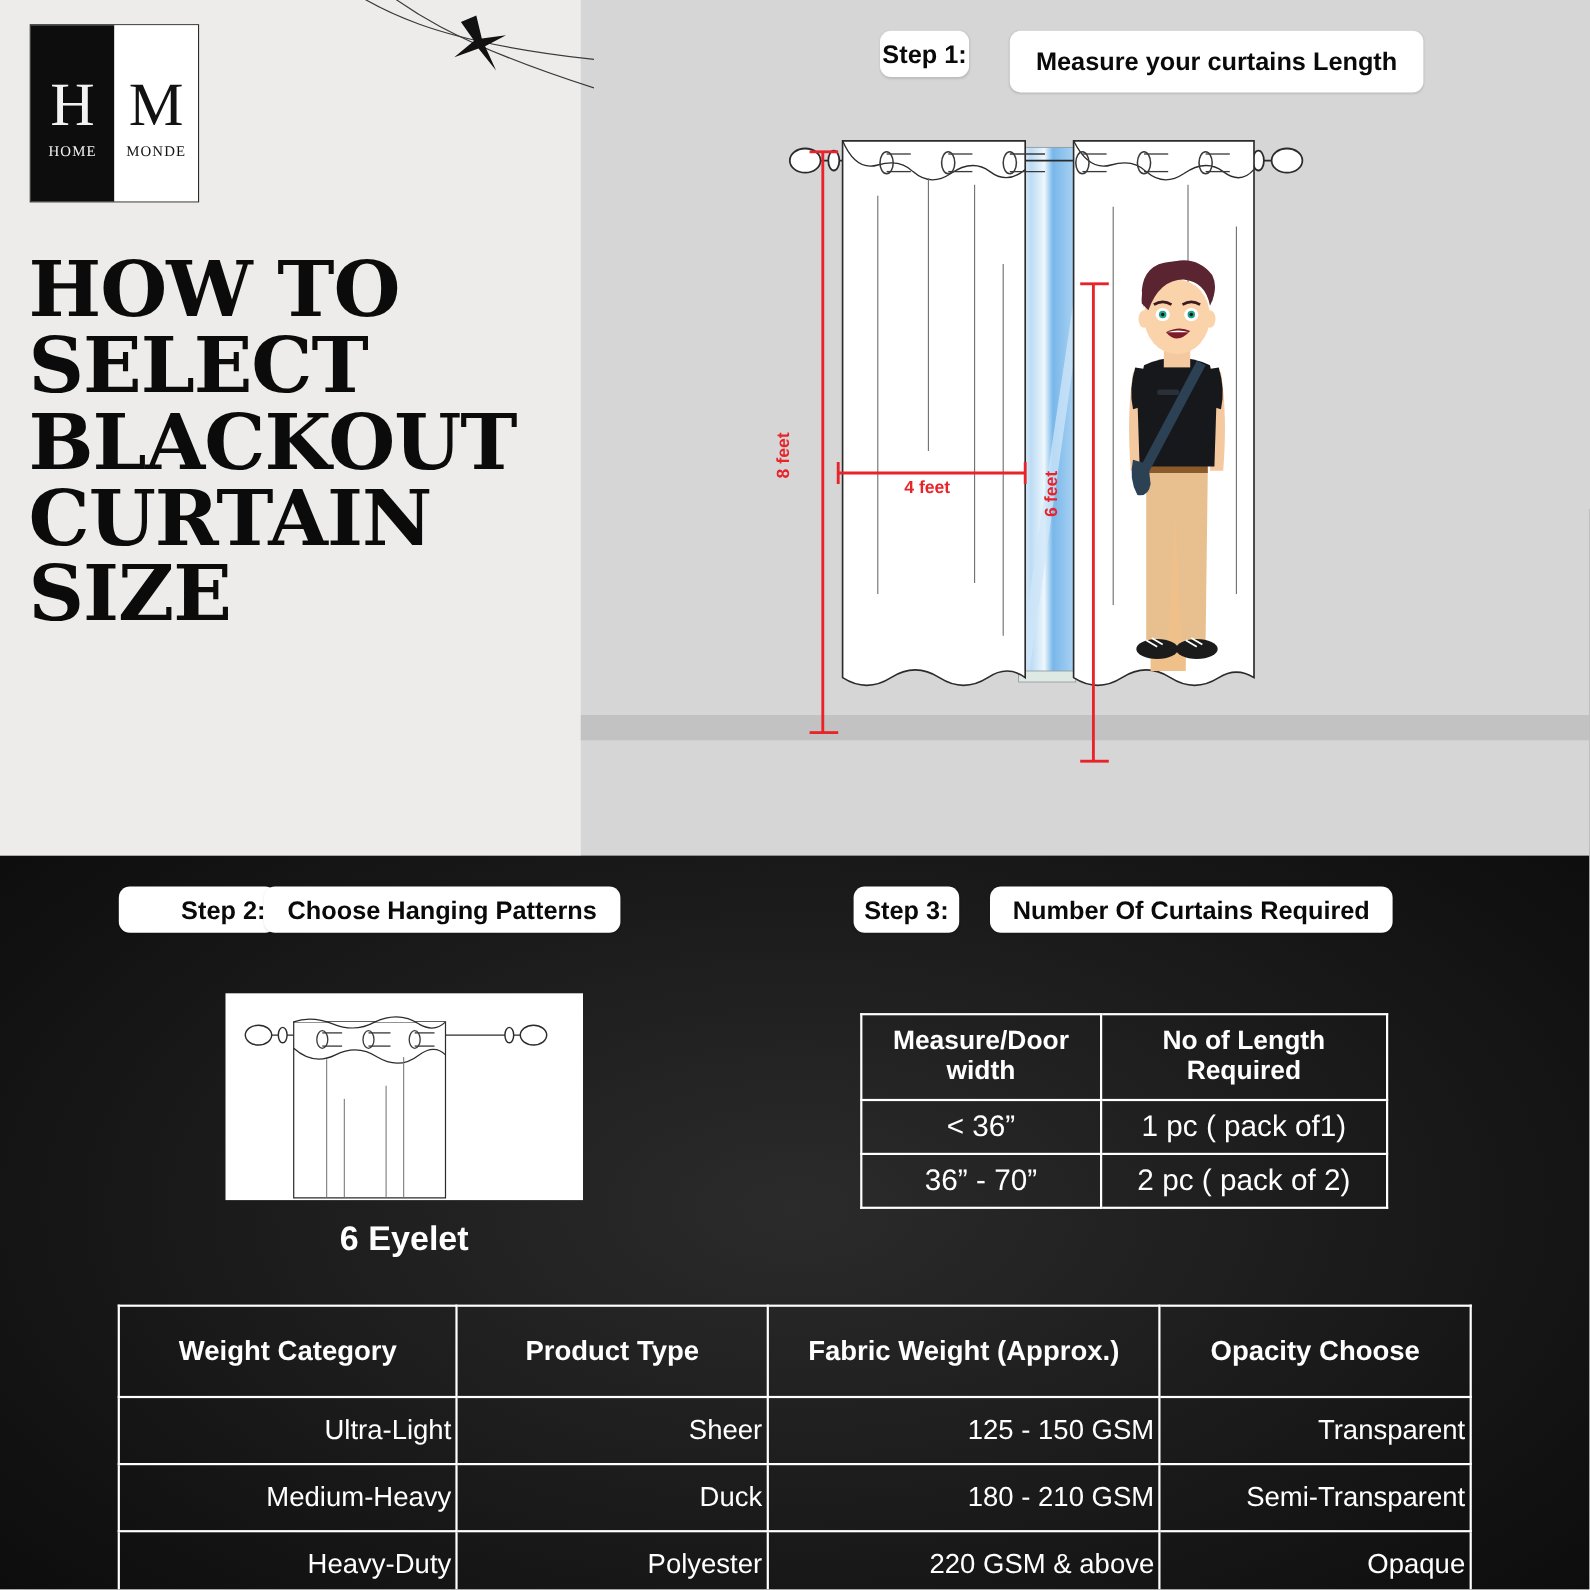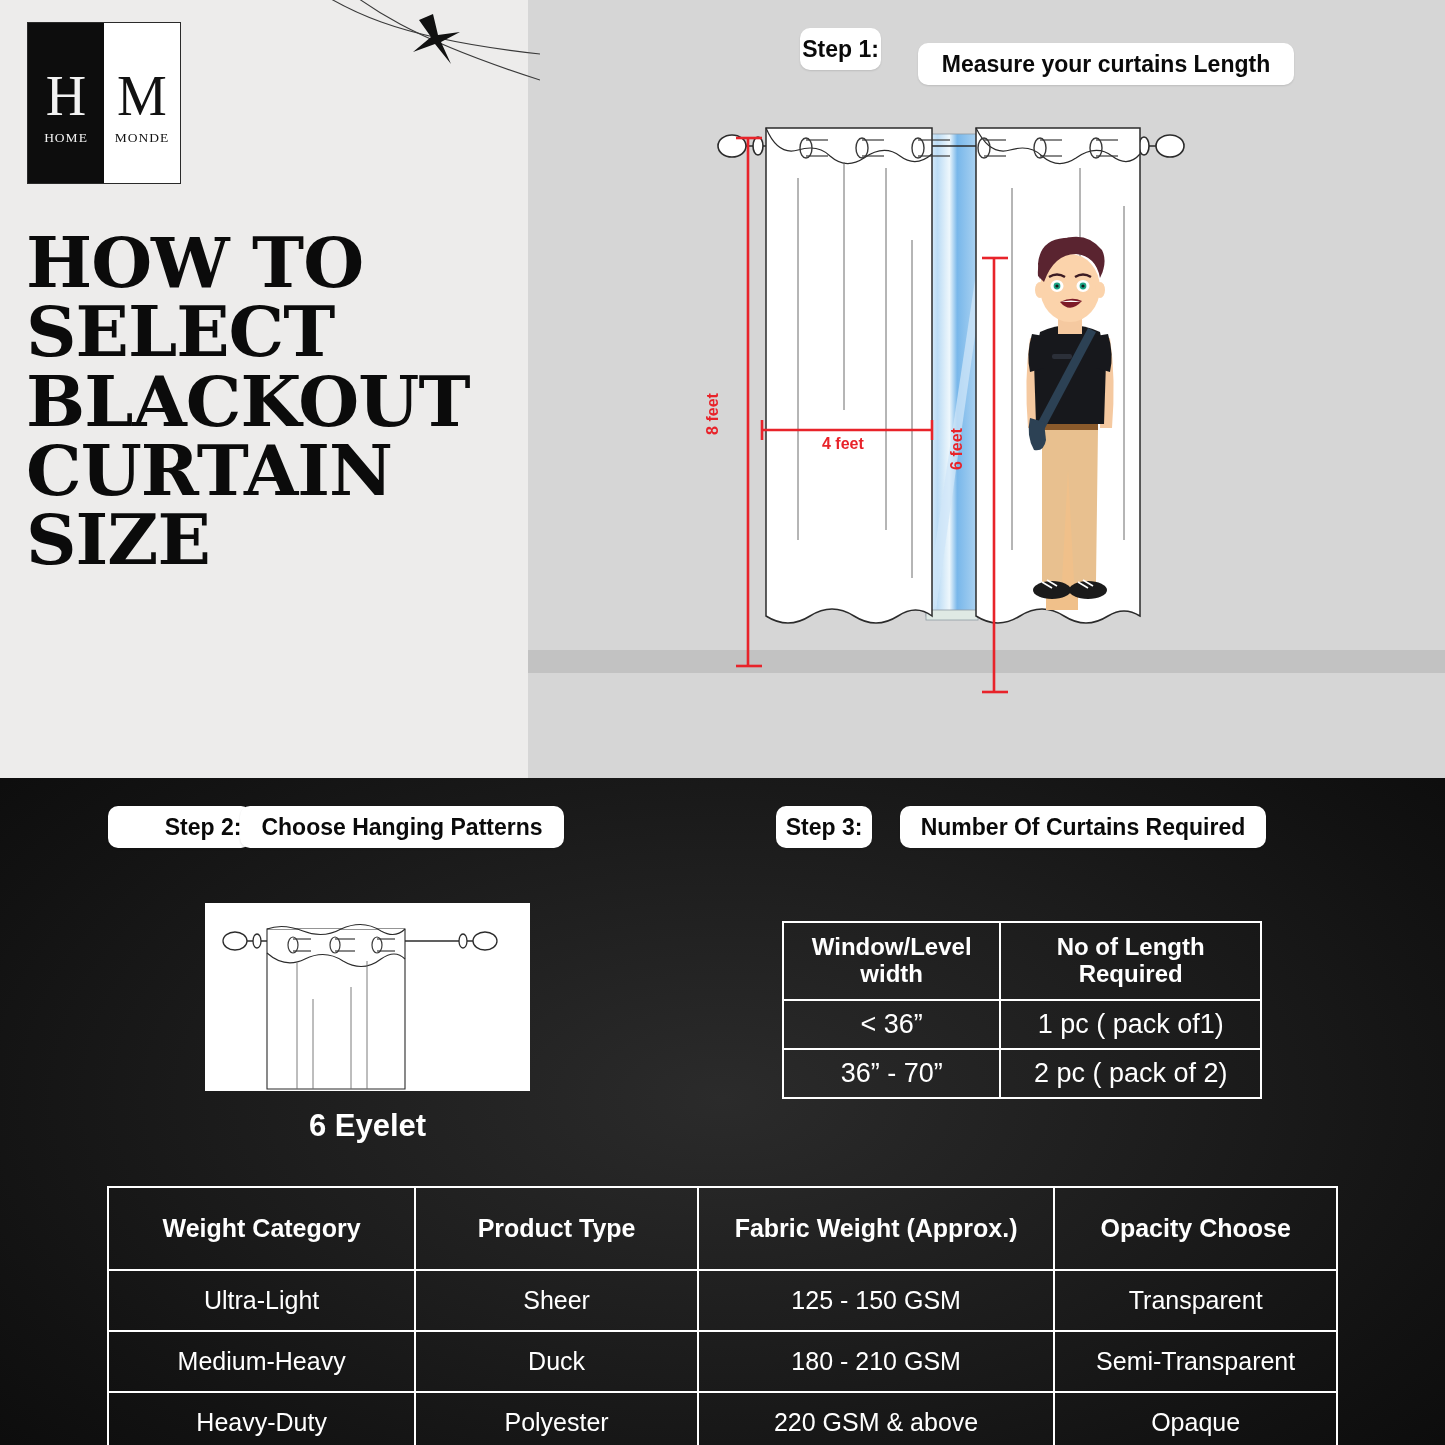--- a/index.html
+++ b/index.html
@@ -27,21 +27,21 @@
   
   .headline{position:absolute;left:26px;top:228px;width:480px;
       font-family:"DejaVu Serif",serif;font-weight:700;font-size:70px;line-height:0.99;
       letter-spacing:-1px;color:#0b0b0b;}
   .headline div{white-space:nowrap;}
 
   
   .pill{background:#fff;border-radius:10px;display:flex;align-items:center;justify-content:center;
         font-weight:700;color:#0a0a0a;box-shadow:0 1px 2px rgba(0,0,0,.12);}
   .pill-step1{position:absolute;left:800px;top:28px;width:81px;height:42px;font-size:23px;}
-  .pill-title1{position:absolute;left:918px;top:28px;width:376px;height:42px;font-size:23px;margin-top:15px;}
+  .pill-title1{position:absolute;left:918px;top:28px;width:376px;height:56px;font-size:23px;}
 
   
   .scene{position:absolute;left:700px;top:110px;width:520px;height:600px;}
   .mlabel{position:absolute;color:#e8232a;font-weight:700;font-size:16px;white-space:nowrap;}
   .rot{transform:rotate(-90deg);transform-origin:50% 50%;}
 
   
   .bottom-section{position:absolute;left:0;top:778px;width:1445px;height:667px;
      background:radial-gradient(ellipse 78% 92% at 50% 48%, #2b2b2b 0%, #1d1d1d 40%, #121212 70%, #080808 100%);}
 
@@ -58,21 +58,21 @@
   
   table{border-collapse:collapse;position:absolute;}
   .tbl td,.tbl th{border:2.5px solid #fff;color:#fff;text-align:center;background:transparent;}
 
   #panels-table{left:782px;top:921px;width:480px;}
   #panels-table th{font-size:24px;font-weight:700;padding:11px 4px;line-height:1.12;}
   #panels-table td{font-size:27px;font-weight:400;padding:8px 4px;}
 
   #fabric-table{left:107px;top:1186px;width:1231px;}
   #fabric-table th{font-size:25px;font-weight:700;padding:26px 4px;}
-  #fabric-table td{font-size:25px;font-weight:400;padding:15px 4px;}
+  #fabric-table td{font-size:25px;font-weight:400;padding:15px 4px;text-align:right;}
 </style>
 </head>
 <body>
 
 <div id="page">
 
   <div class="top-section">
     <div class="left-panel"></div>
     <div class="floor-band"></div>
 
@@ -277,21 +277,21 @@
         <line x1="162" y1="58" x2="162" y2="186"></line>
       </g>
     </svg>
   </div>
   <div class="eyelet-label">6 Eyelet</div>
 
   <table class="tbl" id="panels-table">
     <thead>
       <tr>
         <th>
-          <div>Window/Level</div>
+          <div>Measure/Door</div>
           <div>width</div>
         </th>
         <th>
           <div>No of Length</div>
           <div>Required</div>
         </th>
       </tr>
     </thead>
     <tbody>
       <tr>

